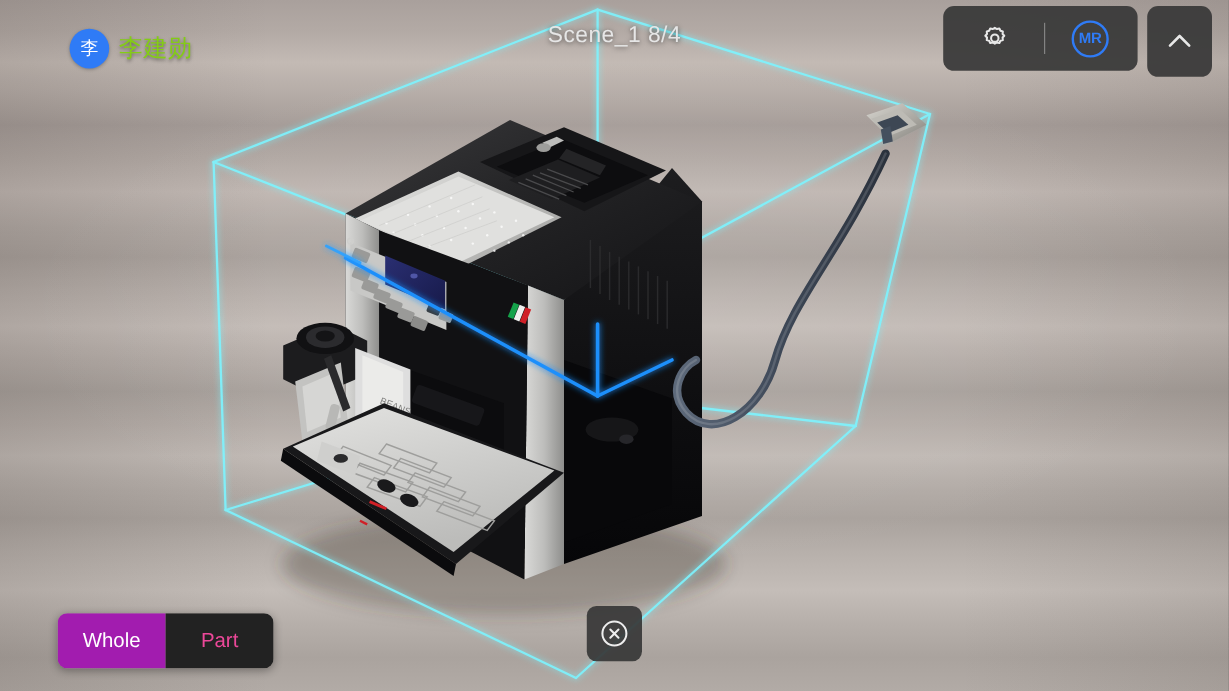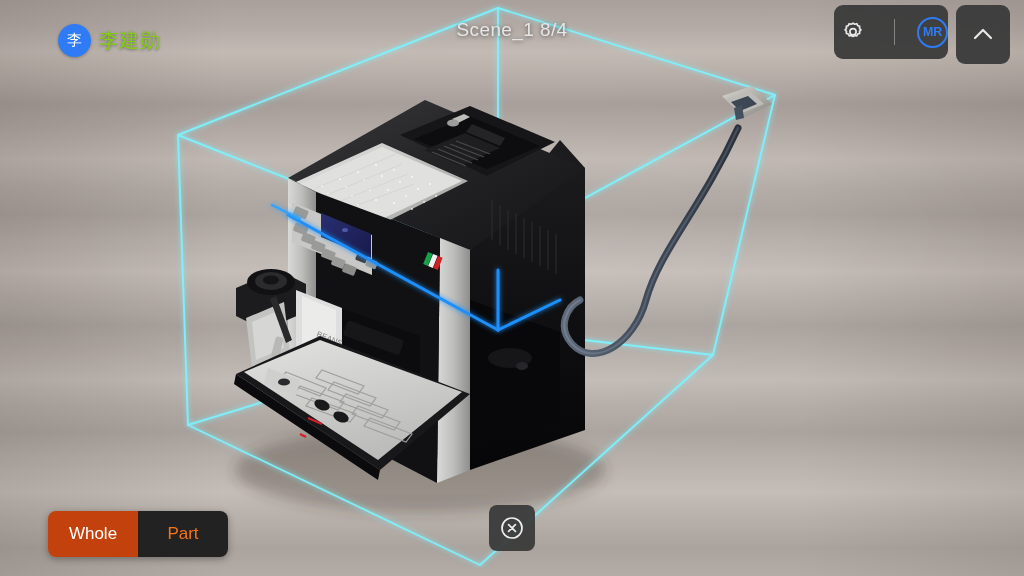--- a/index.html
+++ b/index.html
@@ -111,21 +111,21 @@
     right: 14px; top: 5px;
     display: flex;
     align-items: flex-start;
     gap: 8px;
   }
   .pill-group {
     height: 54px;
     display: flex;
     align-items: center;
     gap: 14px;
-    padding: 0 0;
+    padding: 0 24px;
     background: rgba(56,56,56,0.93);
     border-radius: 9px;
   }
   .icon-btn {
     width: 38px; height: 38px;
     display: flex; align-items: center; justify-content: center;
     cursor: pointer;
     border: none; background: transparent;
   }
   .divider-v {
@@ -160,22 +160,22 @@
     border-radius: 8px;
     overflow: hidden;
     box-shadow: 0 2px 7px rgba(0,0,0,0.32);
   }
   .mode-seg {
     width: 90px; height: 46px;
     display: flex; align-items: center; justify-content: center;
     font-size: 17px;
     cursor: pointer;
   }
-  .mode-seg.active { background: #c2410c; color: #ffffff; }
-  .mode-seg.inactive { background: #222222; color: #f97316; }
+  .mode-seg.active { background: #a21caf; color: #ffffff; }
+  .mode-seg.inactive { background: #222222; color: #ec4899; }
 
   
   .close-btn {
     position: absolute;
     left: 489px; bottom: 25px;
     width: 46px; height: 46px;
     background: rgba(56,56,56,0.93);
     border-radius: 8px;
     display: flex; align-items: center; justify-content: center;
     cursor: pointer;

